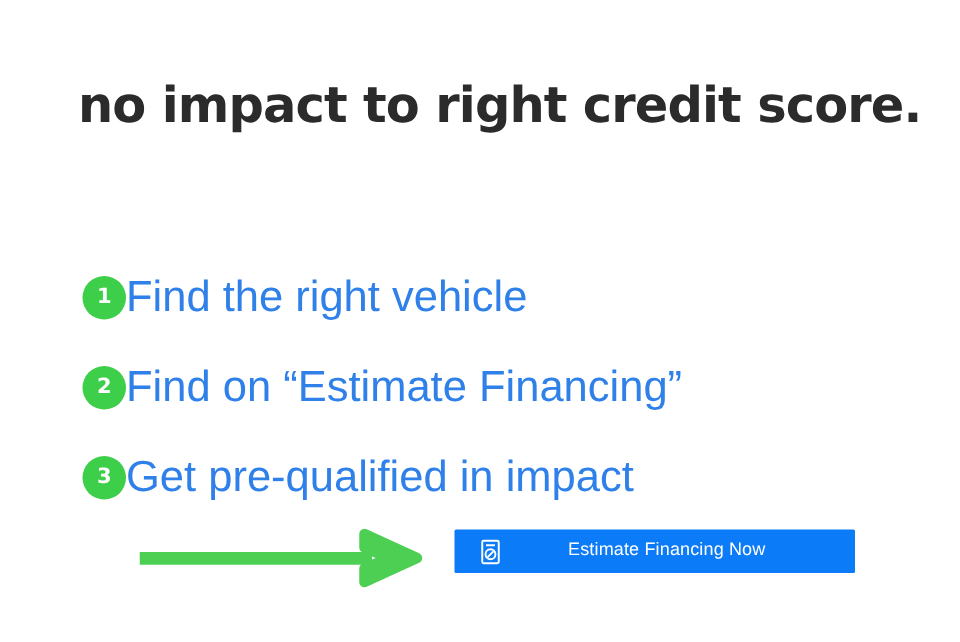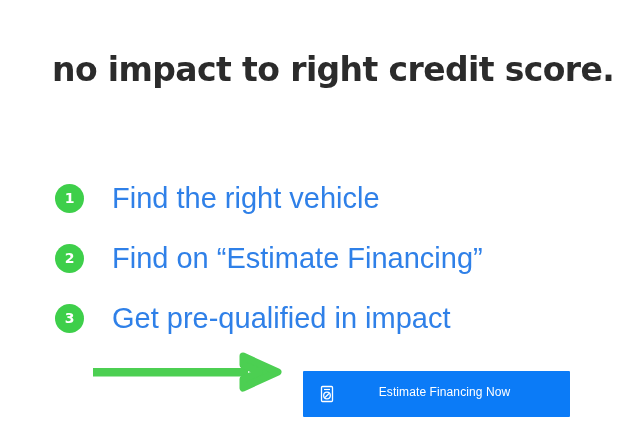--- a/index.html
+++ b/index.html
@@ -63,21 +63,21 @@
     border-radius: 50%;
     background: #3ecf4a;
     color: #ffffff;
     font-family: "DejaVu Sans", sans-serif;
     font-size: 14px;
     font-weight: 700;
     line-height: 29px;
     text-align: center;
   }
   .step-label {
-    margin-left: 28px;
+    margin-left: 0;
     font-family: "Liberation Sans", sans-serif;
     font-size: 29px;
     line-height: 34px;
     font-weight: 400;
     color: #2f80e8;
     white-space: nowrap;
   }
 
   
   .arrow {
@@ -85,23 +85,23 @@
     left: 93px;
     top: 352px;
     width: 190px;
     height: 40px;
   }
 
   
   .cta-button {
     position: absolute;
     left: 303px;
-    top: 371px;
+    top: 353px;
     width: 267px;
-    height: 46px;
+    height: 29px;
     background: #0b7bf7;
     border: none;
     border-radius: 1px;
     display: flex;
     align-items: center;
     padding: 0;
     cursor: pointer;
     box-sizing: border-box;
   }
   .cta-icon {

